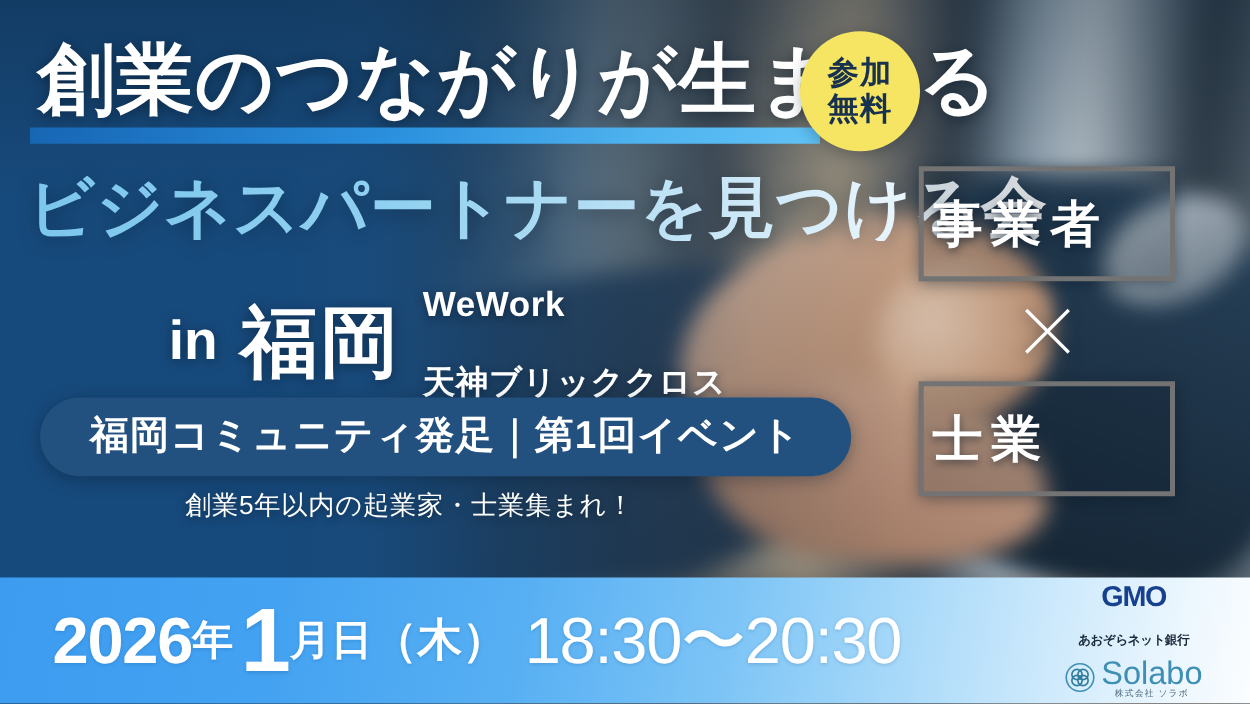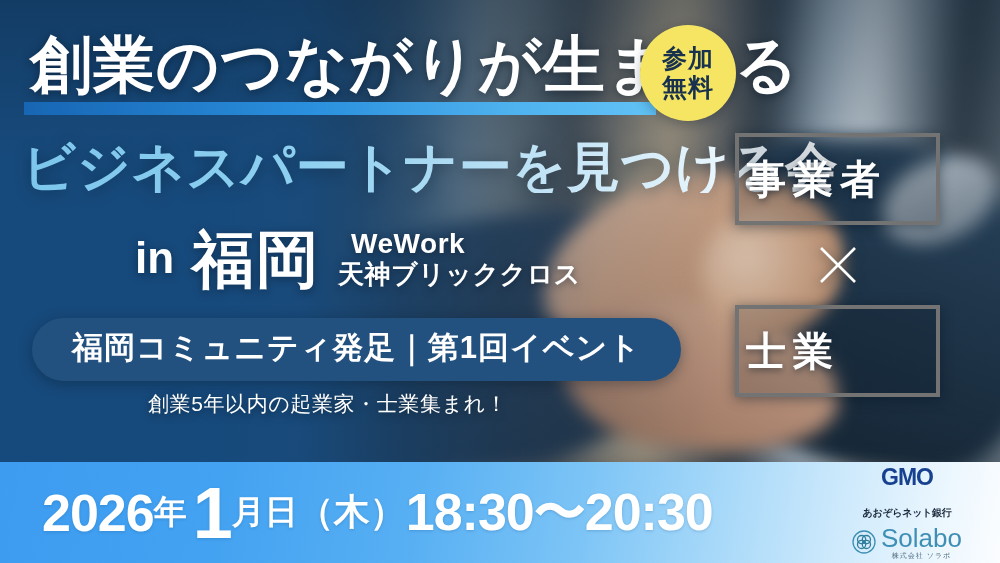--- a/index.html
+++ b/index.html
@@ -147,25 +147,25 @@
   }
   .city {
     font-size:62px; font-weight:700; color:#fff; line-height:1;
     letter-spacing:2px;
     text-shadow:0 2px 9px rgba(5,20,35,.5);
   }
   .venue { line-height:1.14; padding-bottom:2px; }
   .venue-en {
     font-size:28px; font-weight:700; color:#fff; letter-spacing:.5px;
     text-shadow:0 2px 7px rgba(5,20,35,.5);
-    margin-left:13px;
   }
   .venue-jp {
     font-size:26px; font-weight:700; color:#fff; letter-spacing:.5px;
     text-shadow:0 2px 7px rgba(5,20,35,.5);
+    margin-top:31px;
   }
 
   
   .pill {
     position:absolute; left:32px; top:318px;
     padding:9px 40px 12px;
     background:#23517f;
     border-radius:34px;
     box-shadow:0 3px 14px rgba(5,20,35,.35);
   }
@@ -237,21 +237,21 @@
     color:#fff; white-space:nowrap;
     text-shadow:0 1px 3px rgba(20,80,140,.25);
   }
   .d-year   { font-size:52px; font-weight:700; letter-spacing:-1px; }
   .d-nen    { font-size:33px; font-weight:700; }
   .d-month  { font-size:72px; font-weight:700; letter-spacing:-1px; margin-left:6px; }
   .d-gatsu  { font-size:33px; font-weight:700; }
   .d-day    { font-size:72px; font-weight:700; letter-spacing:-2px; }
   .d-nichi  { font-size:33px; font-weight:700; }
   .d-dow    { font-size:36px; font-weight:700; }
-  .d-time   { font-size:52px; font-weight:700; letter-spacing:-1px; margin-left:0; }
+  .d-time   { font-size:52px; font-weight:400; letter-spacing:-1px; margin-left:14px; }
 
   
   .logos {
     position:absolute; right:18px; top:4px;
     width:150px; height:97px;
     display:flex; flex-direction:column;
     align-items:center; gap:7px;
   }
   .gmo { text-align:center; line-height:1; }
   .gmo-mark {

